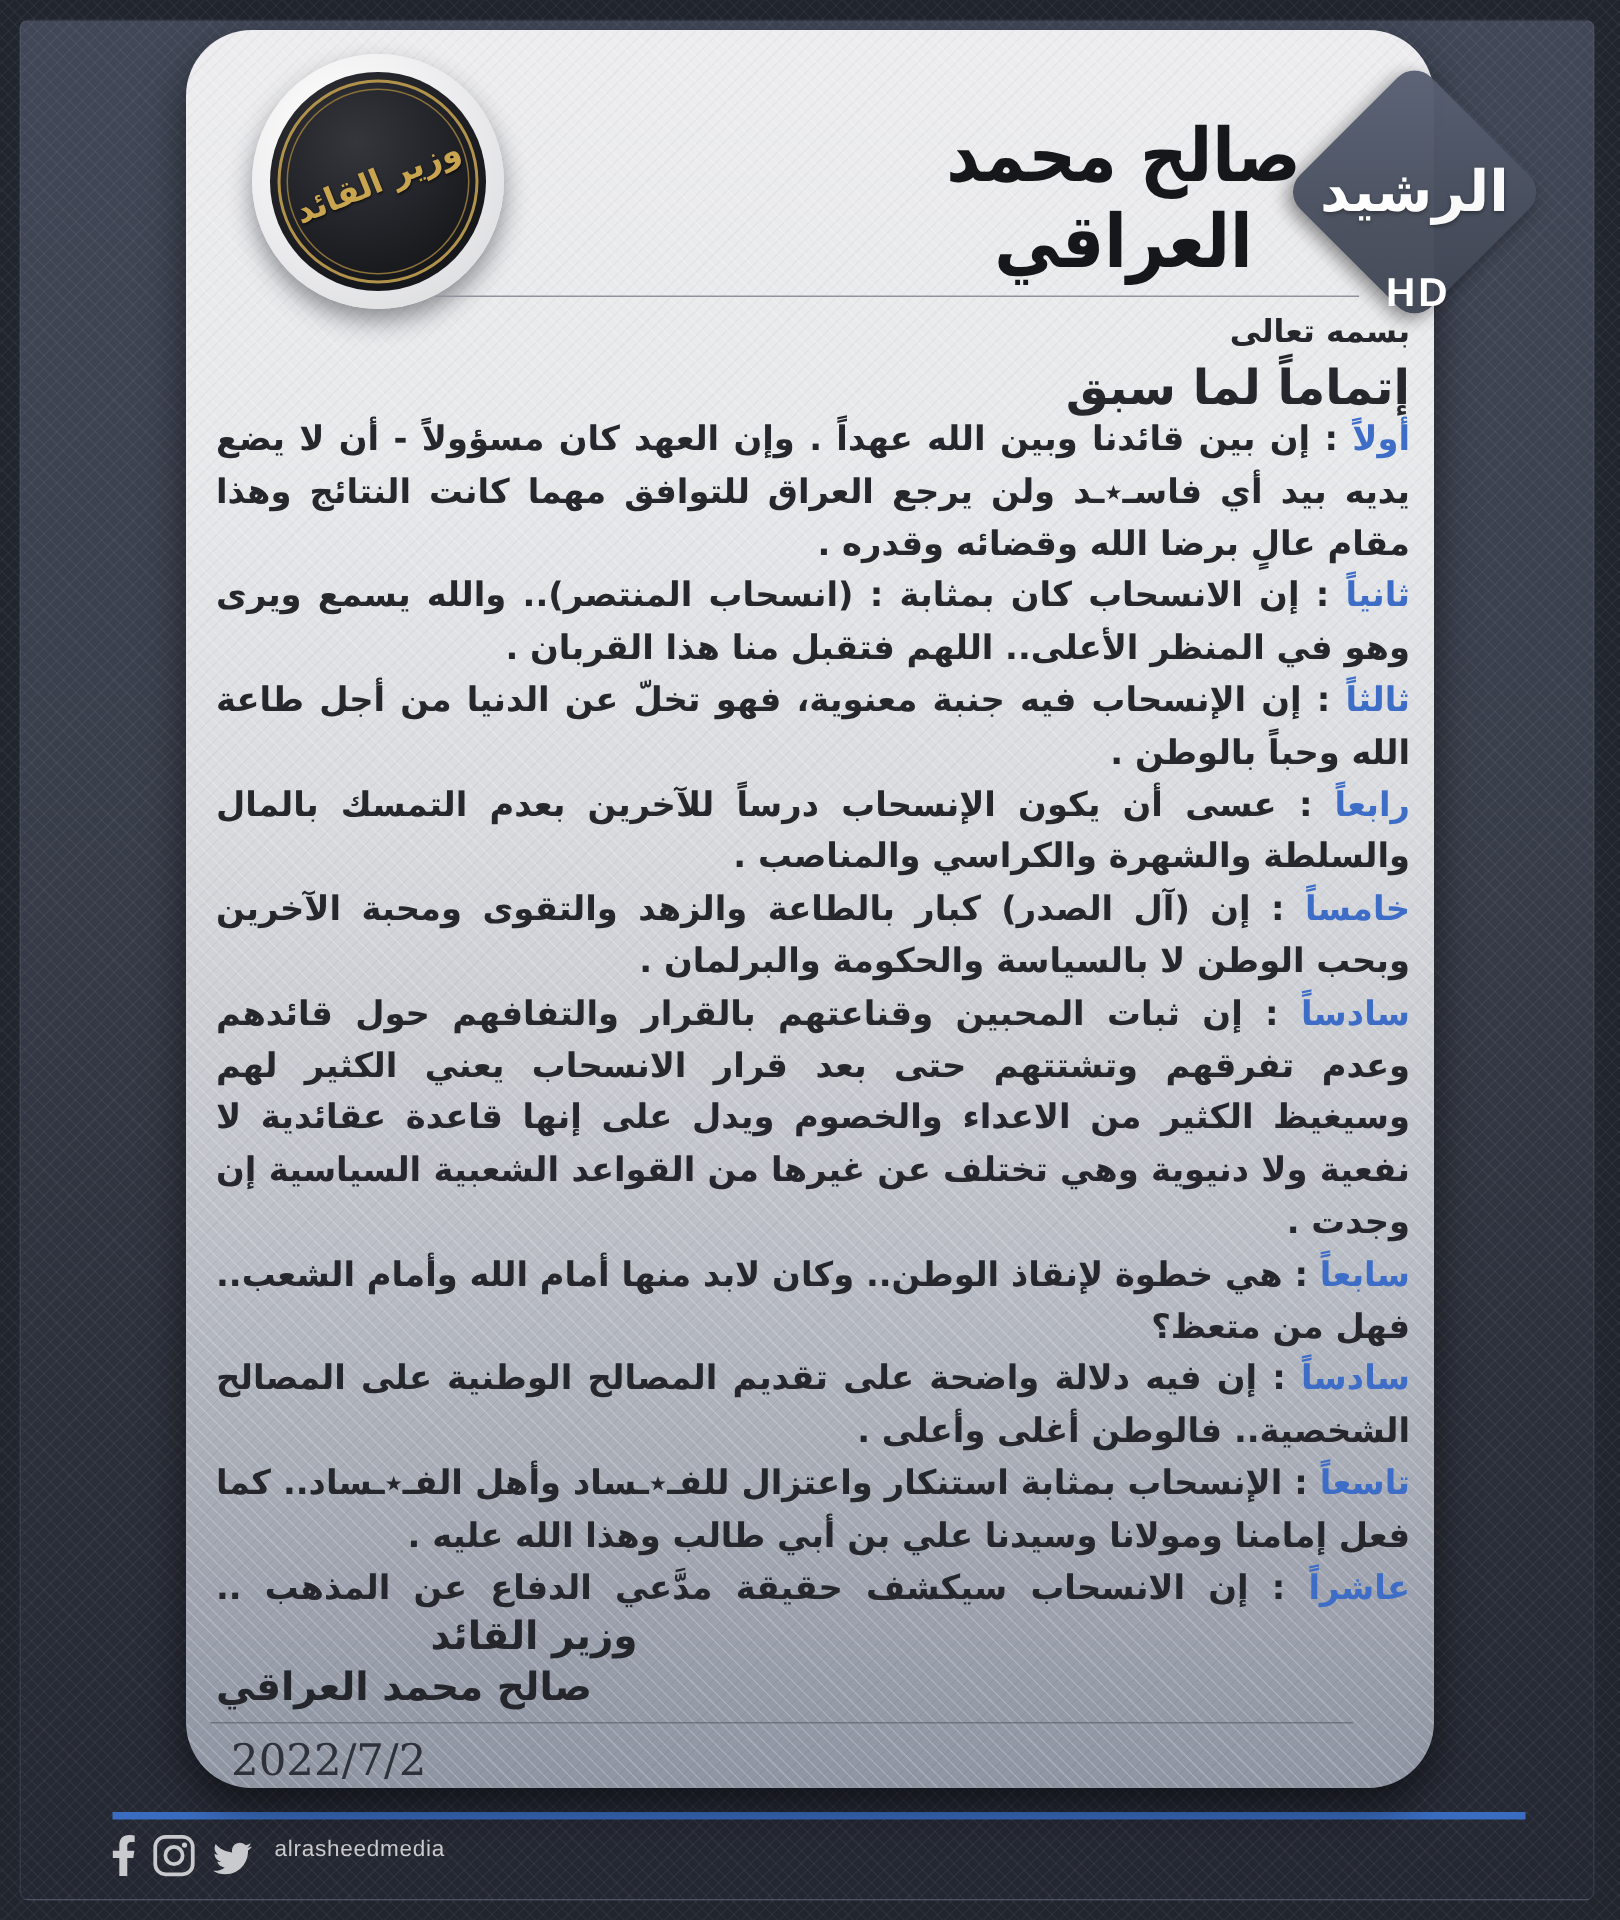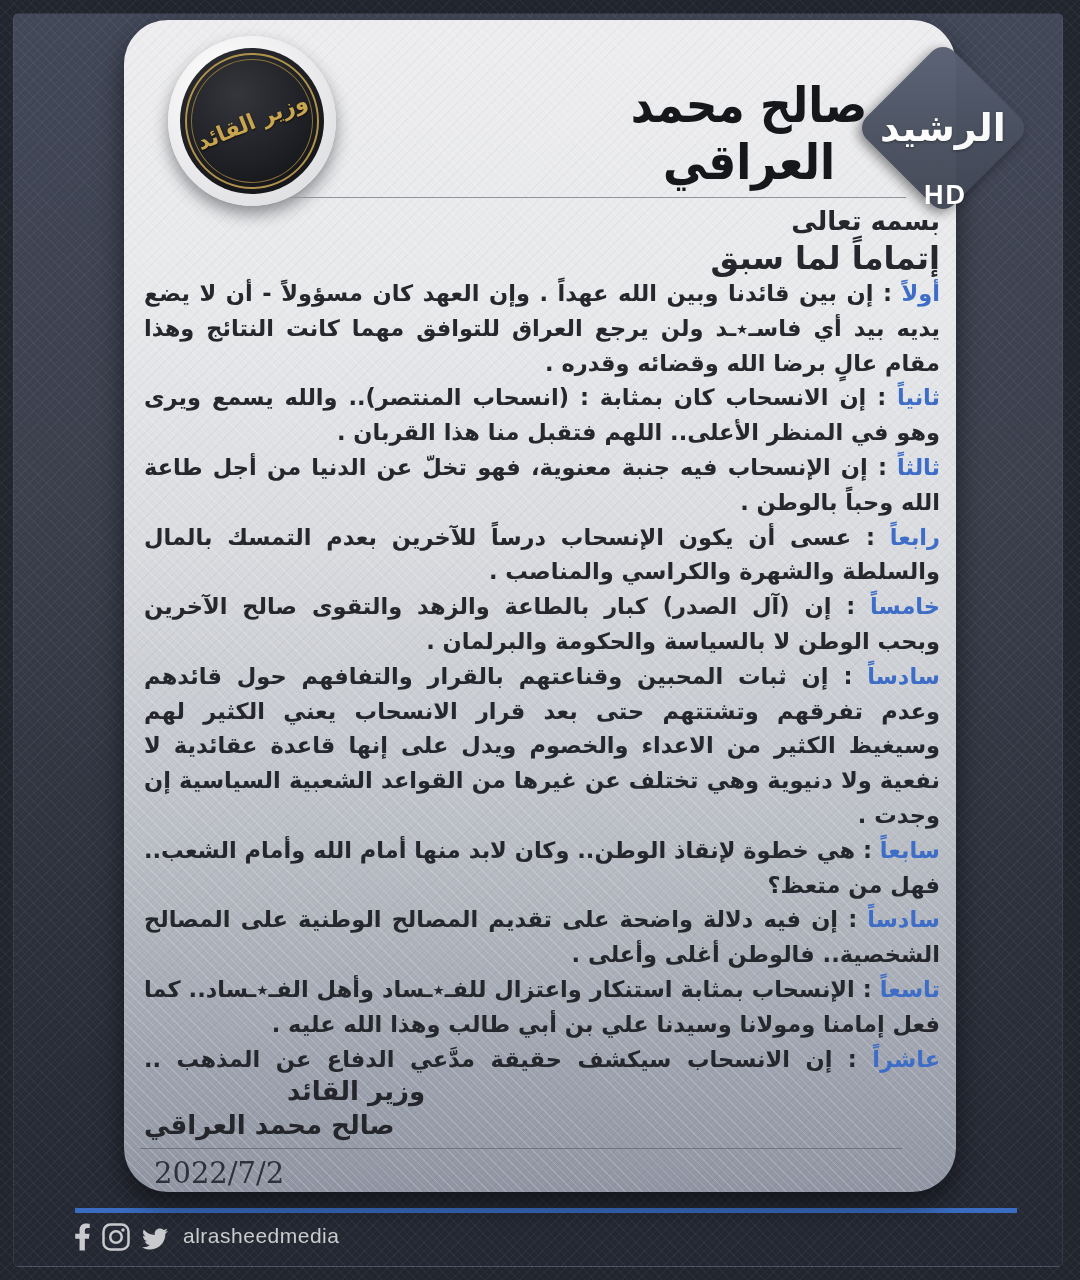--- a/index.html
+++ b/index.html
@@ -45,21 +45,21 @@
     text-shadow:0 1px 2px rgba(0,0,0,.7);}
 
   
   .calligraphy{position:absolute;top:62px;left:420px;width:410px;text-align:center;
     font-size:44px;font-weight:bold;color:#16171b;transform:scaleY(1.12);letter-spacing:-1px;}
   .top-divider{position:absolute;top:177px;left:166px;width:616px;height:1px;background:#90939b;}
 
   
   .doc-flow{position:absolute;top:182px;left:20px;right:16px;height:872px;overflow:hidden;
     direction:rtl;color:#25272d;}
-  .basmala{font-size:26px;font-weight:bold;line-height:38px;text-align:right;}
+  .basmala{font-size:21px;font-weight:bold;line-height:38px;text-align:right;}
   .intro{font-size:32px;font-weight:bold;line-height:36px;text-align:right;}
   .item{margin:0;font-size:22.5px;line-height:34.8px;font-weight:bold;
     text-align:justify;text-align-last:right;}
   .num{font-weight:bold;}
 
   
   .sig1{position:absolute;left:163px;top:1056px;font-size:26px;font-weight:bold;color:#24262c;}
   .sig2{position:absolute;left:20px;top:1090px;font-size:26px;font-weight:bold;color:#24262c;}
   .date-divider{position:absolute;left:16px;top:1128px;width:762px;height:1px;background:rgba(70,75,88,.5);}
   .date{position:absolute;left:30px;top:1136px;font-size:29px;color:#2e313a;
@@ -75,21 +75,21 @@
     text-shadow:0 1px 3px rgba(0,0,0,.4);white-space:nowrap;}
   .hd{position:absolute;left:924px;top:180px;z-index:6;color:#ffffff;font-weight:bold;
     font-size:27px;letter-spacing:2px;font-family:"Liberation Sans",sans-serif;}
 
   
   .footer-line{position:absolute;left:75px;top:1208px;width:942px;height:5px;z-index:2;}
   .icon{position:absolute;z-index:2;}
   .icon-fb{left:74px;top:1222px;}
   .icon-ig{left:101px;top:1222px;}
   .icon-tw{left:139px;top:1226px;}
-  .handle{position:absolute;left:183px;top:1224px;z-index:2;color:#cbccce;font-size:21px;
+  .handle{position:absolute;left:183px;top:1224px;z-index:2;color:#cbccce;font-size:15px;
     letter-spacing:.5px;font-family:"Liberation Sans",sans-serif;}
 </style>
 </head>
 <body>
 
 <div class="stage">
   <div class="bg-panel"></div>
 
   <div class="card">
 
@@ -108,21 +108,21 @@
       <div class="items">
 
           <p class="item"><span class="num" style="color: rgb(61, 109, 199);">أولاً</span><span class="txt"> : إن بين قائدنا وبين الله عهداً . وإن العهد كان مسؤولاً - أن لا يضع يديه بيد أي فاسـ٭ـد ولن يرجع العراق للتوافق مهما كانت النتائج وهذا مقام عالٍ برضا الله وقضائه وقدره .</span></p>
 
           <p class="item"><span class="num" style="color: rgb(61, 109, 199); margin-top: 47px;">ثانياً</span><span class="txt"> : إن الانسحاب كان بمثابة : (انسحاب المنتصر).. والله يسمع ويرى وهو في المنظر الأعلى.. اللهم فتقبل منا هذا القربان .</span></p>
 
           <p class="item"><span class="num" style="color: rgb(61, 109, 199);">ثالثاً</span><span class="txt"> : إن الإنسحاب فيه جنبة معنوية، فهو تخلّ عن الدنيا من أجل طاعة الله وحباً بالوطن .</span></p>
 
           <p class="item"><span class="num" style="color: rgb(61, 109, 199);">رابعاً</span><span class="txt"> : عسى أن يكون الإنسحاب درساً للآخرين بعدم التمسك بالمال والسلطة والشهرة والكراسي والمناصب .</span></p>
 
-          <p class="item"><span class="num" style="color: rgb(61, 109, 199);">خامساً</span><span class="txt"> : إن (آل الصدر) كبار بالطاعة والزهد والتقوى صالح الآخرين وبحب الوطن لا بالسياسة والحكومة والبرلمان .</span></p>
+          <p class="item"><span class="num" style="color: rgb(61, 109, 199);">خامساً</span><span class="txt"> : إن (آل الصدر) كبار بالطاعة والزهد والتقوى ومحبة الآخرين وبحب الوطن لا بالسياسة والحكومة والبرلمان .</span></p>
 
           <p class="item"><span class="num" style="color: rgb(61, 109, 199);">سادساً</span><span class="txt"> : إن ثبات المحبين وقناعتهم بالقرار والتفافهم حول قائدهم وعدم تفرقهم وتشتتهم حتى بعد قرار الانسحاب يعني الكثير لهم وسيغيظ الكثير من الاعداء والخصوم ويدل على إنها قاعدة عقائدية لا نفعية ولا دنيوية وهي تختلف عن غيرها من القواعد الشعبية السياسية إن وجدت .</span></p>
 
           <p class="item"><span class="num" style="color: rgb(61, 109, 199);">سابعاً</span><span class="txt"> : هي خطوة لإنقاذ الوطن.. وكان لابد منها أمام الله وأمام الشعب.. فهل من متعظ؟</span></p>
 
           <p class="item"><span class="num" style="color: rgb(61, 109, 199);">سادساً</span><span class="txt"> : إن فيه دلالة واضحة على تقديم المصالح الوطنية على المصالح الشخصية.. فالوطن أغلى وأعلى .</span></p>
 
           <p class="item"><span class="num" style="color: rgb(61, 109, 199);">تاسعاً</span><span class="txt"> : الإنسحاب بمثابة استنكار واعتزال للفـ٭ـساد وأهل الفـ٭ـساد.. كما فعل إمامنا ومولانا وسيدنا علي بن أبي طالب وهذا الله عليه .</span></p>
 
           <p class="item"><span class="num" style="color: rgb(61, 109, 199);">عاشراً</span><span class="txt"> : إن الانسحاب سيكشف حقيقة مدَّعي الدفاع عن المذهب .. فياترى ما هم فاعلون في تغييب طبقة شعبية هي الأغلب والأشجع في مقـ٭ـاومـ٭ـة الاحـ٭ـتلال وحرب الإ..رهـ٭ـاب والأقرب الى قلوب الشعب والمنصفين!؟؟.. ولن نشاركهم مهما حدث .</span></p>

